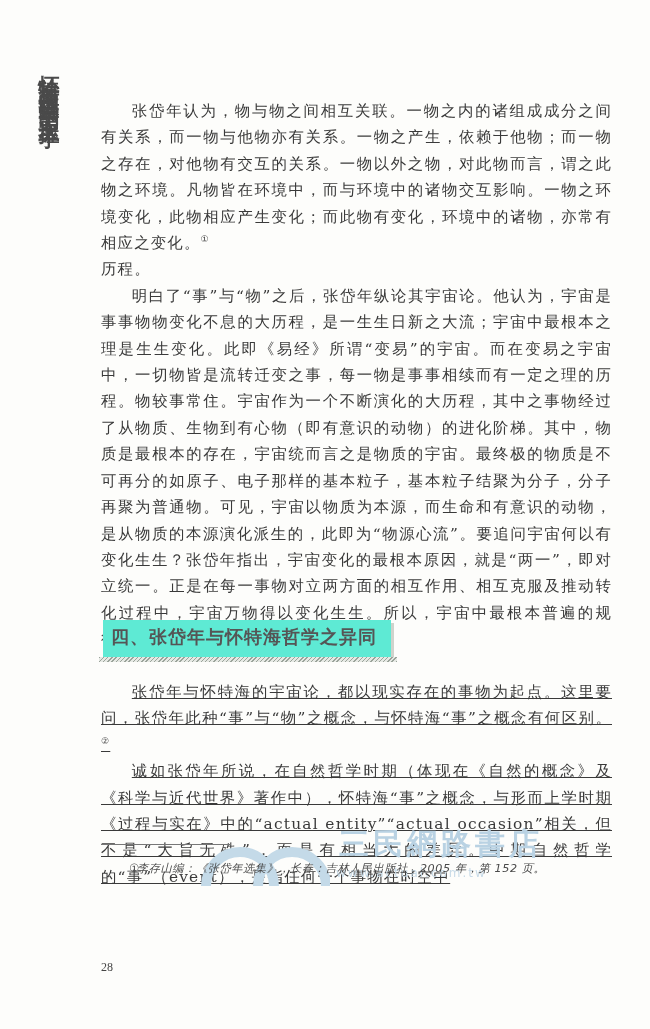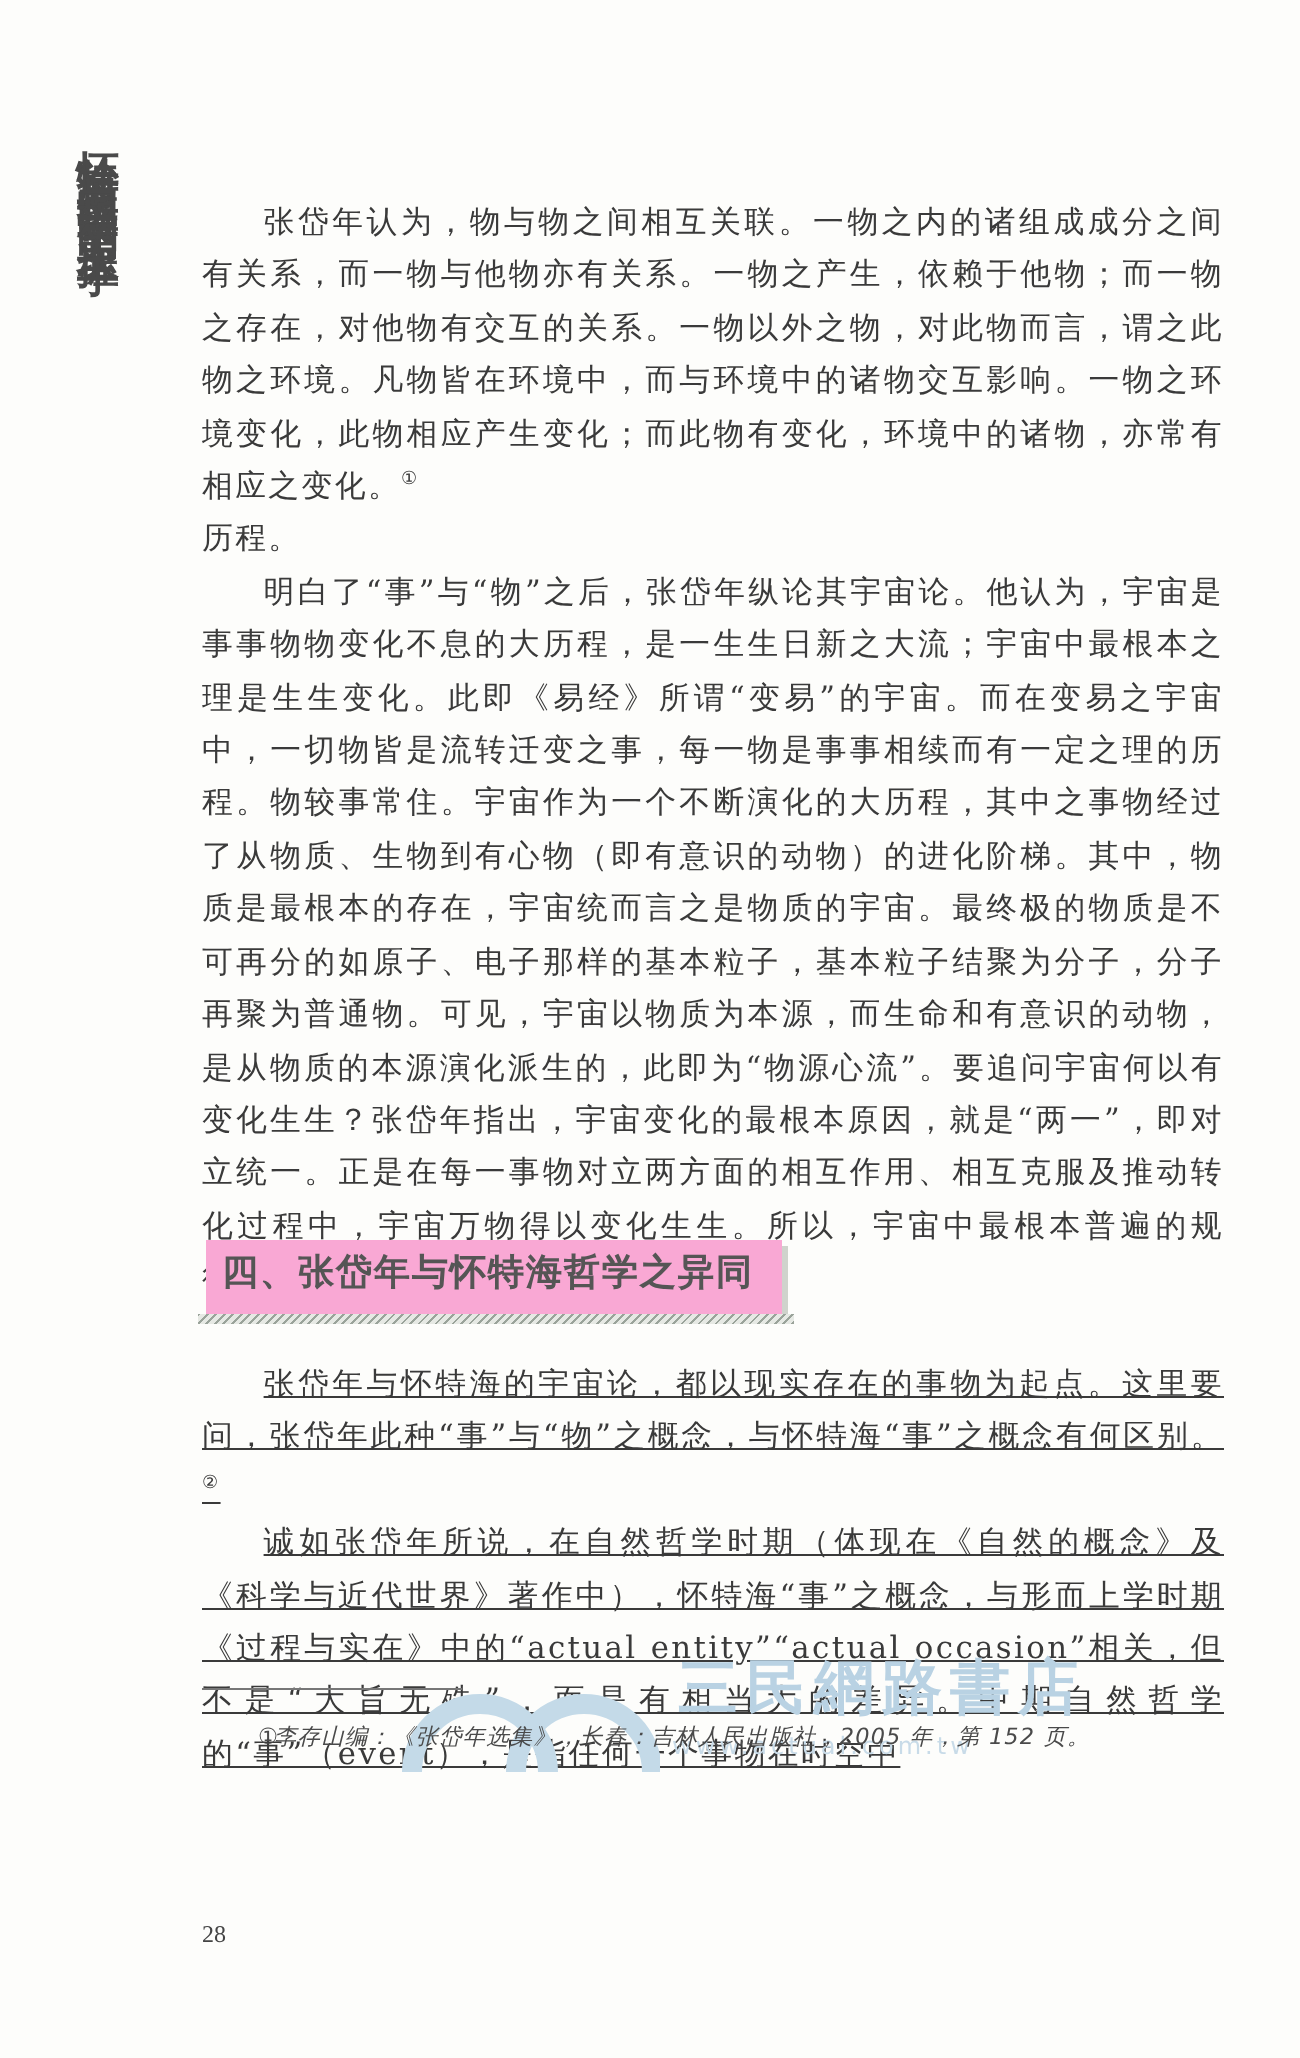--- a/index.html
+++ b/index.html
@@ -17,21 +17,21 @@
   .para { font-size:15.4px; line-height:26.4px; margin:0; text-align:justify; letter-spacing:1.2px; }
   .para.indent { text-indent:2em; }
   .fnref { font-size:9px; vertical-align:super; line-height:0; }
   .section-heading {
     position:absolute; left:103px; top:620px; height:34px;
     padding:0 14px 0 8px;
     font-family:"DejaVu Sans","Liberation Sans",sans-serif; font-size:18px; font-weight:bold;
     color:#555; line-height:34px; letter-spacing:1px;
     box-shadow: 3px 3px 0 #cfd3cc;
     border-bottom:4px solid transparent;
-    background:#f9a8d4;
+    background:#5eead4;
   }
   .section-heading::after {
     content:""; position:absolute; left:-4px; right:-6px; bottom:-8px; height:5px;
     background:repeating-linear-gradient(135deg,#9aa39a 0 1px,#e6e9e4 1px 3px);
   }
   .section2 { position:absolute; left:101px; top:679px; width:511px;text-decoration:underline; }
   .fn-rule { position:absolute; left:101px; top:844px; width:130px; border-top:1px solid #777; }
   .footnotes { position:absolute; left:101px; top:858px; width:511px;
     font-family:"DejaVu Sans","Liberation Sans",sans-serif; font-style:italic; }
   .fn { font-size:11.2px; line-height:21px; margin:0; color:#4a4a4a; letter-spacing:0.6px; text-align:justify; }

